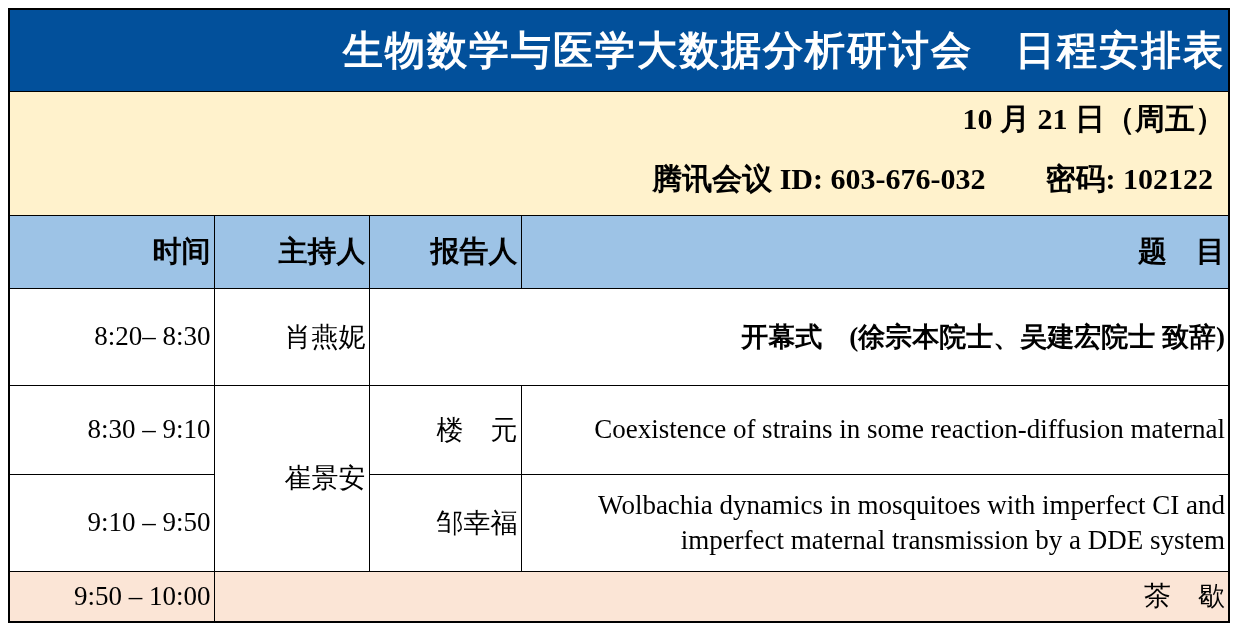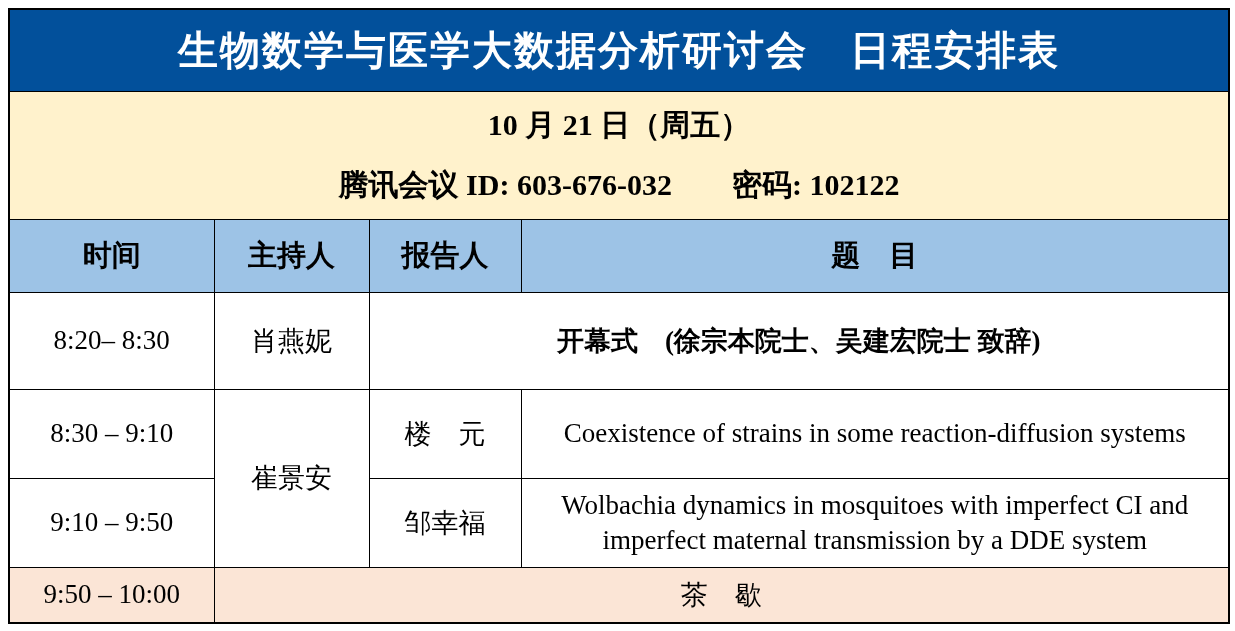--- a/index.html
+++ b/index.html
@@ -19,32 +19,32 @@
   .page{
     position:relative;width:1235px;height:631px;background:#FFFFFF;
     box-sizing:border-box;padding:8px 7px 7px 8px;overflow:hidden;
   }
   table.schedule{
     border-collapse:collapse;table-layout:fixed;width:1220px;
     border:2.5px solid var(--border-color);
   }
   table.schedule td{
     border:1.5px solid var(--border-color);
-    padding:9px;vertical-align:middle;text-align:center;
+    padding:3px;vertical-align:middle;text-align:right;
     overflow:hidden;
   }
   td.title-cell{
     background:var(--title-bg);color:var(--title-fg);
     font-size:40px;font-weight:bold;letter-spacing:2px;
   }
   td.date-cell{
     background:var(--date-bg);font-weight:bold;font-size:30px;
   }
   td.date-cell .date-line{margin:4px 0 19px 0;}
-  td.date-cell .meeting-line{margin:4px;}
+  td.date-cell .meeting-line{margin:12px;}
   td.colhead{
     background:var(--header-bg);font-weight:bold;font-size:29px;
   }
   td.time-cell{font-size:27px;}
   td.name-cell{font-size:27px;}
   td.merged-center{font-size:27px;font-weight:bold;}
   td.topic-cell{
     font-size:27px;text-align:left;padding-left:14px;padding-right:10px;
     line-height:35px;
   }
@@ -85,24 +85,24 @@
     <tr style="height:97px">
       <td class="time-cell">8:20– 8:30</td>
       <td class="name-cell">肖燕妮</td>
       <td class="merged-center" colspan="2">开幕式　(徐宗本院士、吴建宏院士 致辞)</td>
     </tr>
 
     <tr style="height:89px">
       <td class="time-cell">8:30 – 9:10</td>
       <td class="name-cell" rowspan="2">崔景安</td>
       <td class="name-cell">楼　元</td>
-      <td class="topic-cell">Coexistence of strains in some reaction-diffusion systems</td>
+      <td class="topic-cell">Coexistence of strains in some reaction-diffusion maternal</td>
     </tr>
 
-    <tr style="height:87px">
+    <tr style="height:97px">
       <td class="time-cell">9:10 – 9:50</td>
       <td class="name-cell">邹幸福</td>
       <td class="topic-cell">Wolbachia dynamics in mosquitoes with imperfect CI and imperfect maternal transmission by a DDE system</td>
     </tr>
 
     <tr style="height:51px" class="tea-row">
       <td class="time-cell">9:50 – 10:00</td>
       <td class="tea-cell" colspan="3">茶　歇</td>
     </tr>
   </tbody>

